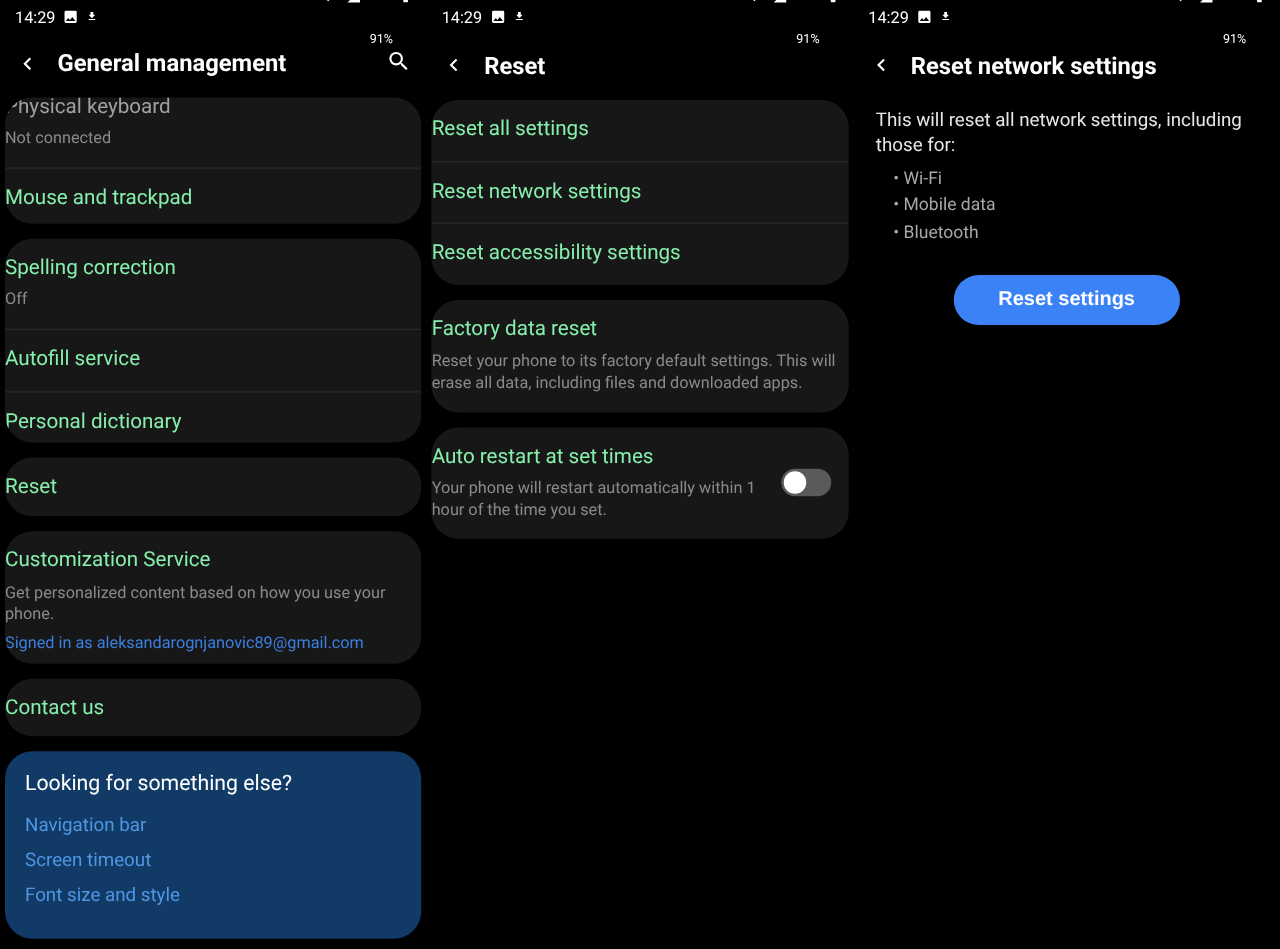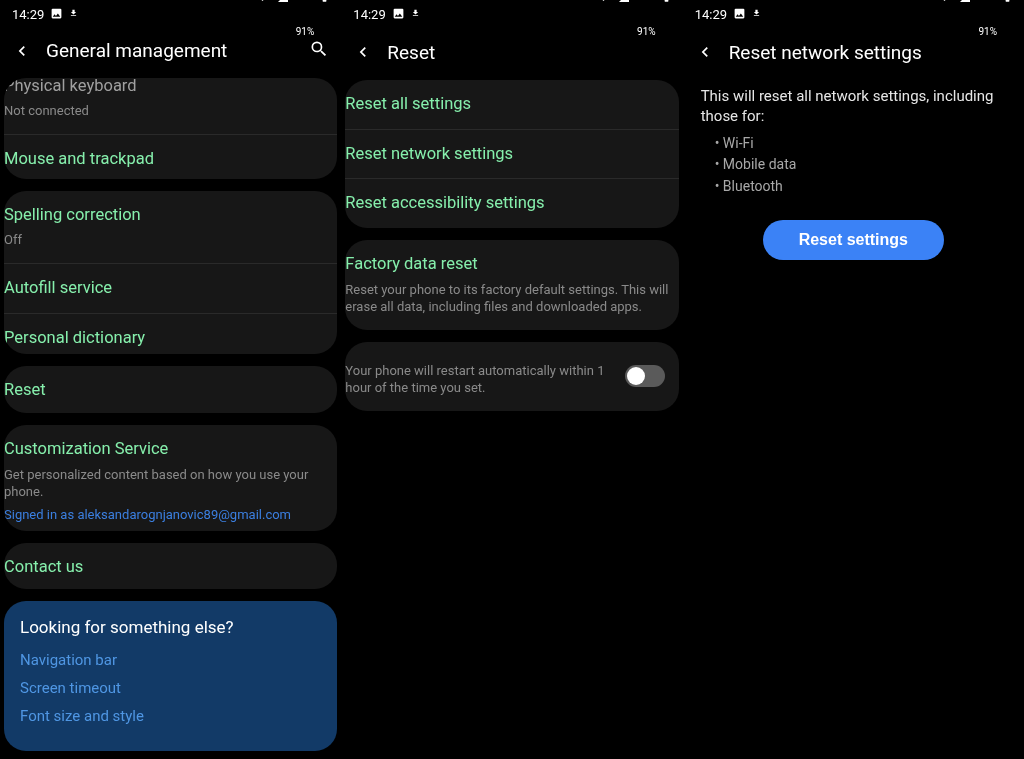--- a/index.html
+++ b/index.html
@@ -8,21 +8,21 @@
   .screen { width: 341.33px; height: 759px; background: #000; position: relative; display: flex; flex-direction: column; overflow: hidden; }
 
   
   .statusbar { height: 28px; display: flex; justify-content: space-between; align-items: center; padding: 0 12px; font-size: 13px; color:#fff;}
   .statusbar .left, .statusbar .right { display:flex; gap:6px; }
   .statusbar svg { fill:#fff; }
   .statusbar .pct { font-size:10px;margin-top:35px; }
 
   
   .appheader { height: 48px; display: flex; align-items: center; padding: 0 12px; gap:14px; }
-  .appheader .title { font-size: 19px; color:#fff; font-weight:400; }
+  .appheader .title { font-size: 19px; color:#fff; font-weight:700; }
   .appheader .search { margin-left: auto; }
   .back-arrow, .search svg { fill:#fff; }
 
   
   .group { background:#171717; border-radius: 22px; margin: 4px 4px 8px 4px; overflow:hidden; }
   .row { padding: 14px 0; border-bottom: 1px solid #2a2a2a; position:relative;}
   .row:last-child { border-bottom:none; }
   .row .title { font-size:16.5px; color:#86efac; line-height:1.25; }
   .row .sub  { font-size:13px;  color:#8a8a8a; line-height:1.35; margin-top:6px; }
   .row .link { font-size:13px;  color:#3b7fe0; margin-top:6px; display:block;}
@@ -187,20 +187,21 @@
 
     <div class="group">
       <div class="row">
         <div class="title">Factory data reset</div>
         <div class="sub">Reset your phone to its factory default settings. This will erase all data, including files and downloaded apps.</div>
       </div>
     </div>
 
     <div class="group">
       <div class="row">
+        <div class="title" style="padding-right:56px">Auto restart at set times</div>
         <div class="sub" style="padding-right:56px">Your phone will restart automatically within 1 hour of the time you set.</div>
         <div class="toggle">
             <div class="knob"></div>
           </div>
       </div>
     </div>
   </div>
 
   <div class="screen">
     <div class="statusbar">

